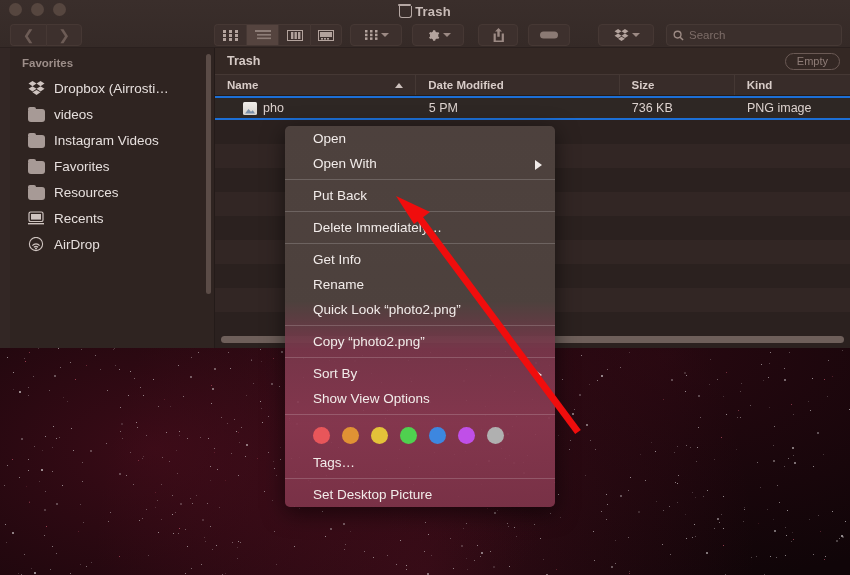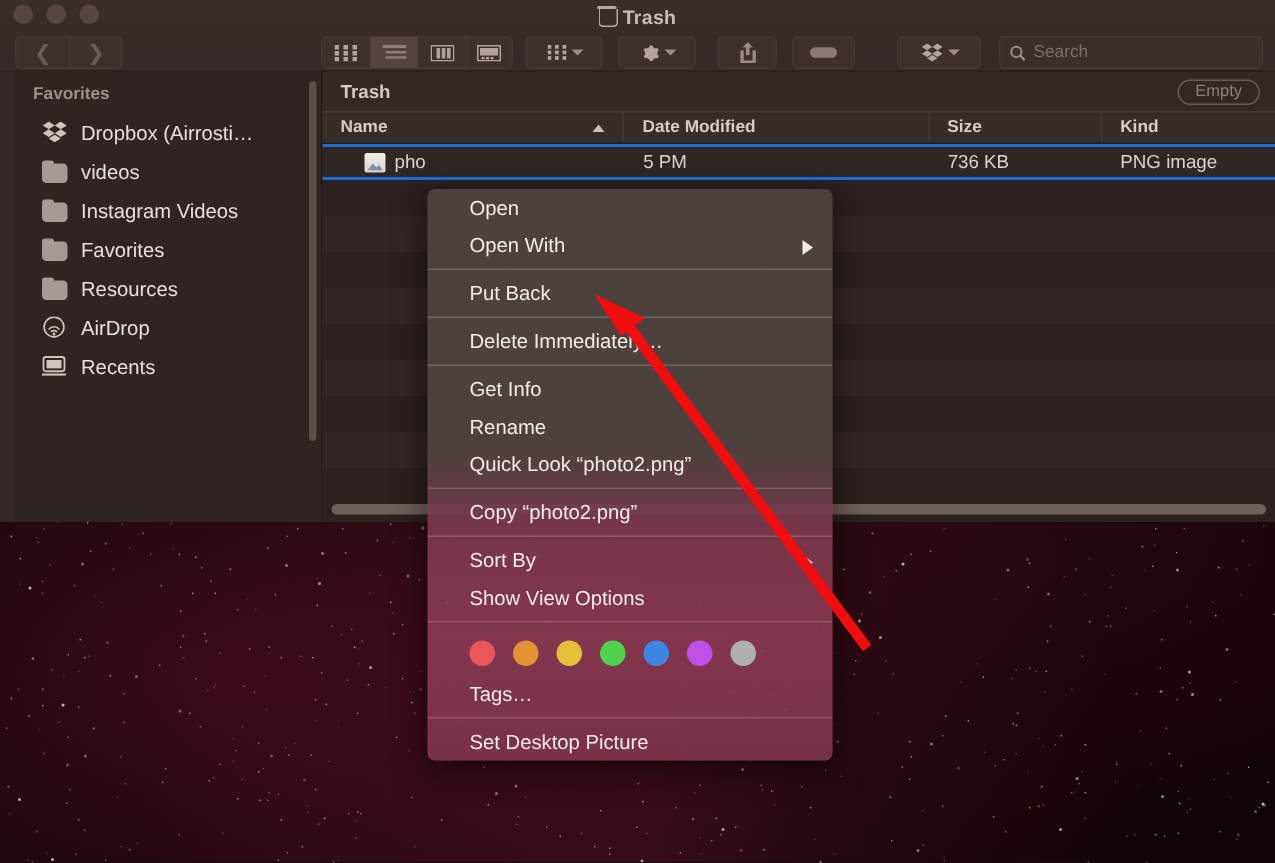--- a/index.html
+++ b/index.html
@@ -921,40 +921,40 @@
           <span class="sb-ico ic-folder"></span>
           <span>Favorites</span>
         </div>
 
         <div class="sb-item">
           <span class="sb-ico ic-folder"></span>
           <span>Resources</span>
         </div>
 
         <div class="sb-item">
+          <span class="sb-ico ic-recents">
+            <svg width="16" height="14" viewBox="0 0 16 14">
+              <rect x="1" y="1" width="14" height="9.5" rx="1.6" fill="none" stroke="#cfc4c0" stroke-width="1.2"></rect>
+              <rect x="3" y="3" width="10" height="5.6" fill="#cfc4c0"></rect>
+              <rect x="0" y="12" width="16" height="1.4" fill="#cfc4c0"></rect>
+            </svg>
+          </span>
+          <span>Recents</span>
+        </div>
+
+        <div class="sb-item">
           <span class="sb-ico ic-airdrop">
             <svg width="16" height="15" viewBox="0 0 16 15">
               <circle cx="8" cy="7" r="6.6" fill="none" stroke="#cfc4c0" stroke-width="1.1"></circle>
               <path d="M4.4 8.6a4.6 4.6 0 017.2 0" fill="none" stroke="#cfc4c0" stroke-width="1.1"></path>
               <path d="M5.9 10.4a2.7 2.7 0 014.2 0" fill="none" stroke="#cfc4c0" stroke-width="1.1"></path>
               <circle cx="8" cy="11.6" r="1" fill="#cfc4c0"></circle>
             </svg>
           </span>
           <span>AirDrop</span>
-        </div>
-
-        <div class="sb-item">
-          <span class="sb-ico ic-recents">
-            <svg width="16" height="14" viewBox="0 0 16 14">
-              <rect x="1" y="1" width="14" height="9.5" rx="1.6" fill="none" stroke="#cfc4c0" stroke-width="1.2"></rect>
-              <rect x="3" y="3" width="10" height="5.6" fill="#cfc4c0"></rect>
-              <rect x="0" y="12" width="16" height="1.4" fill="#cfc4c0"></rect>
-            </svg>
-          </span>
-          <span>Recents</span>
         </div>
 
 
         <div class="sb-scroll"></div>
       </div>
 
       <div class="listpane">
         <div class="list-head">
           <span class="list-title">Trash</span>
           <span class="empty-btn">Empty</span>

